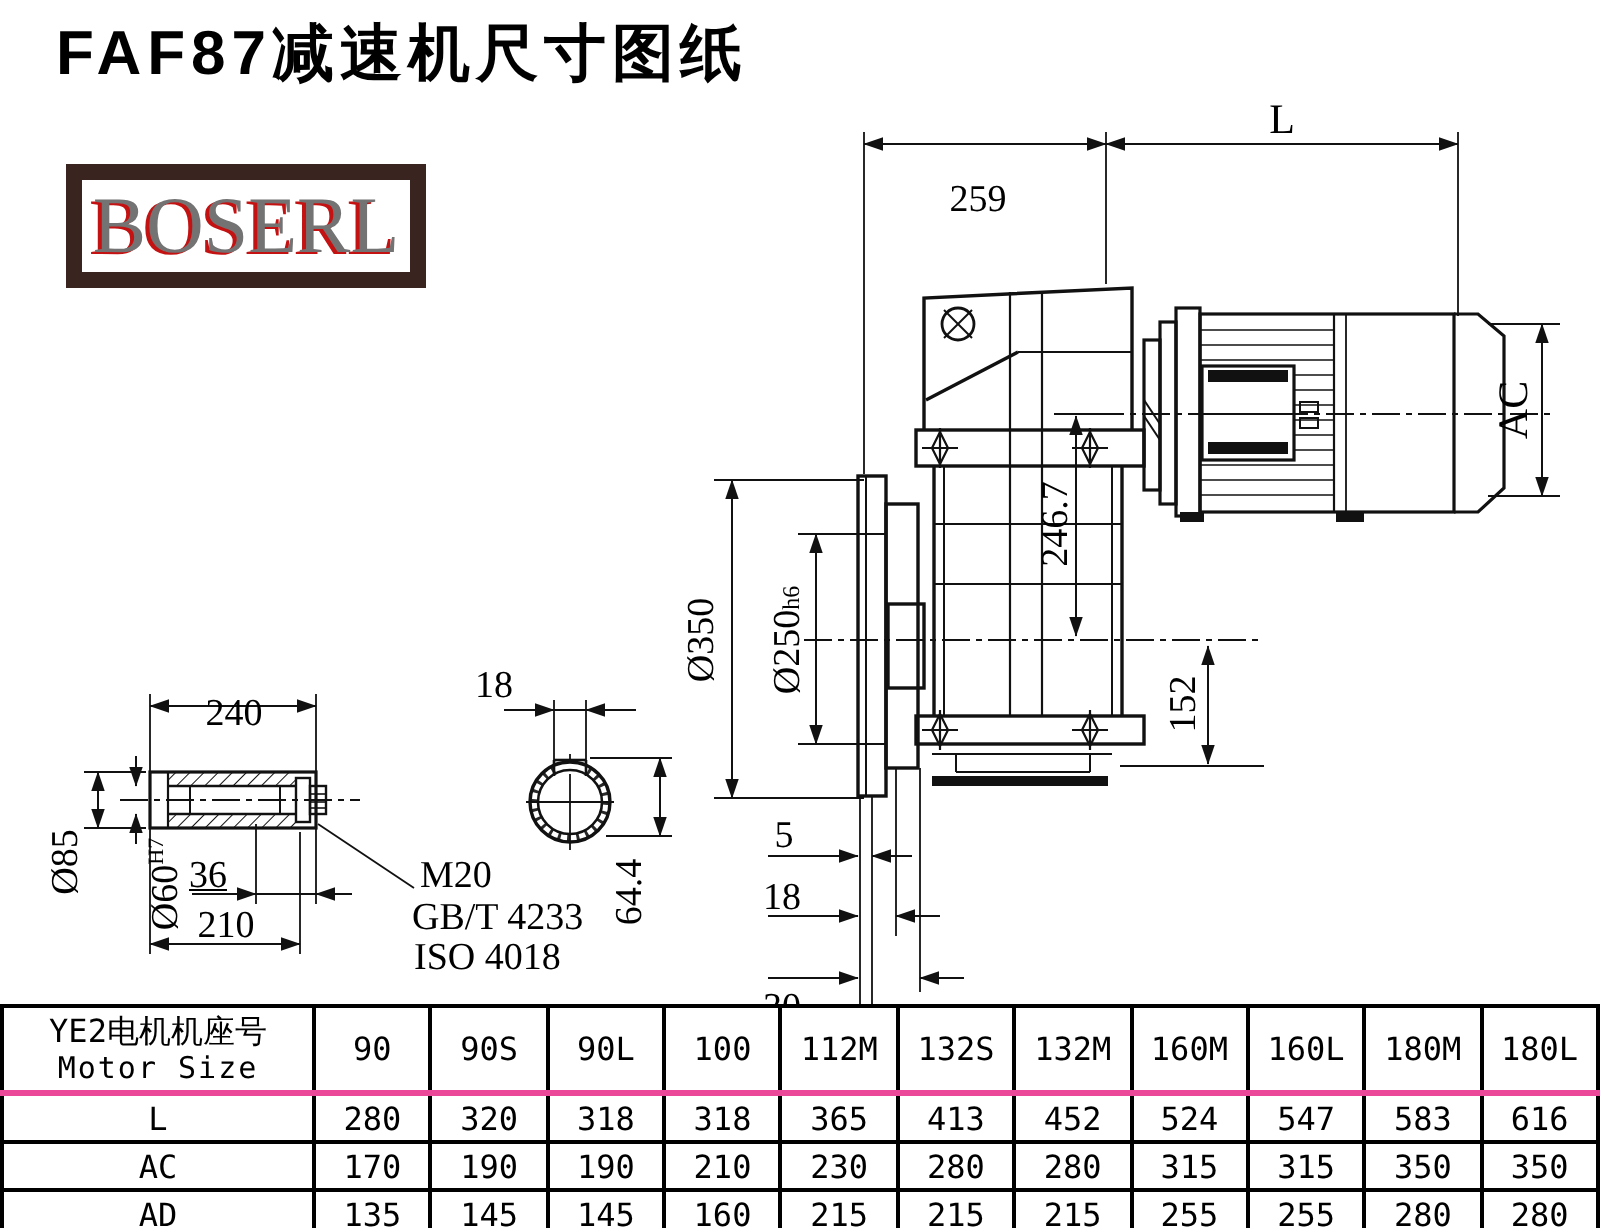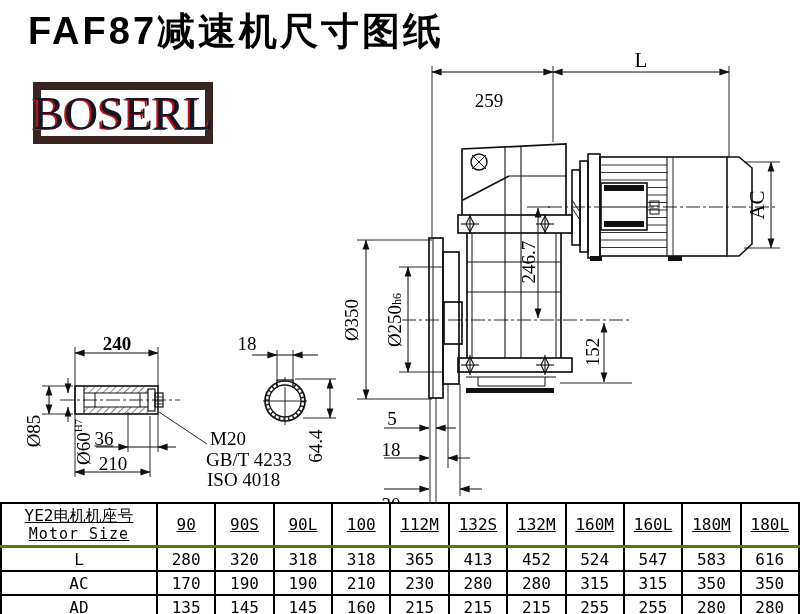--- a/index.html
+++ b/index.html
@@ -1,36 +1,36 @@
 <!DOCTYPE html>
 <html><head>
 <meta charset="utf-8">
 <style>
   html,body{margin:0;padding:0;background:#fff;}
   .page{position:relative;width:800px;height:614px;background:#fff;overflow:hidden;
         font-family:"Liberation Sans",sans-serif;color:#000;}
-  .title{position:absolute;left:28px;top:6px;font-size:38px;font-weight:bold;
+  .title{position:absolute;left:28px;top:6px;font-size:31px;font-weight:bold;
          letter-spacing:3px;color:#000;white-space:nowrap;}
   .logo-box{position:absolute;left:33px;top:82px;width:164px;height:46px;
             border:8px solid #3a2420;background:#fff;display:flex;align-items:center;justify-content:center;}
-  .logo-text{font-family:"Liberation Serif","DejaVu Serif",serif;font-size:47px;line-height:1;
-             color:#0f172a;text-shadow:-2px 1px 0 #c41212;letter-spacing:0px;}
+  .logo-text{font-family:"Liberation Serif","DejaVu Serif",serif;font-size:40px;line-height:1;
+             color:#737373;text-shadow:-2px 1px 0 #c41212;letter-spacing:0px;}
   svg.drawing{position:absolute;left:0;top:0;}
   .dim{position:absolute;font-family:"Liberation Serif","DejaVu Serif",serif;font-size:19px;
        color:#000;white-space:nowrap;transform:translate(-50%,-50%);line-height:1;}
   .dim.rot{transform:translate(-50%,-50%) rotate(-90deg);}
   .dim.la{transform:translate(0,-50%);}
   .dim .tol{font-size:12px;}
   .dim .sup{font-size:11px;vertical-align:super;}
   table.spec{position:absolute;left:0;top:502px;width:800px;border-collapse:collapse;
              table-layout:fixed;background:#fff;}
   table.spec th,table.spec td{border:2px solid #000;text-align:center;vertical-align:middle;
              font-family:"DejaVu Sans Mono","Liberation Mono",monospace;font-size:16px;
              font-weight:normal;padding:0;color:#000;}
-  table.spec thead th{height:41px;border-bottom:3px solid #4d7c0f;text-decoration:underline;}
+  table.spec thead th{height:41px;border-bottom:3px solid #ec4899;}
   table.spec tbody th,table.spec tbody td{height:22px;}
   th.hd0{width:154px;}
   .hd-cn{display:block;font-size:16px;line-height:1.2;}
   .hd-en{display:block;font-size:15px;letter-spacing:1px;line-height:1.2;}
 </style>
 </head>
 <body>
 
 <div class="page">
 
@@ -240,21 +240,21 @@
   <span class="dim" style="left:489px;top:60px;margin-top:40px;">259</span>
   <span class="dim" style="left:641px;top:60px;font-size:21px;">L</span>
   <span class="dim rot" style="left:757px;top:205px;font-size:21px;">AC</span>
   <span class="dim rot" style="left:351px;top:320px;">Ø350</span>
   <span class="dim rot" style="left:394px;top:320px;"><span>Ø250</span><span class="tol">h6</span></span>
   <span class="dim rot" style="left:528px;top:262px;">246.7</span>
   <span class="dim rot" style="left:592px;top:352px;">152</span>
   <span class="dim" style="left:392px;top:418px;">5</span>
   <span class="dim" style="left:391px;top:449px;">18</span>
   <span class="dim" style="left:391px;top:504px;">30</span>
-  <span class="dim" style="left:117px;top:343px;font-weight:bold;">240</span>
+  <span class="dim" style="left:117px;top:357px;">240</span>
   <span class="dim rot" style="left:33px;top:431px;">Ø85</span>
   <span class="dim rot" style="left:83px;top:442px;"><span>Ø60</span><span class="sup">H7</span></span>
   <span class="dim" style="left:104px;top:438px;text-decoration:underline;">36</span>
   <span class="dim" style="left:113px;top:463px;">210</span>
   <span class="dim" style="left:247px;top:343px;">18</span>
   <span class="dim rot" style="left:315px;top:446px;">64.4</span>
   <span class="dim la" style="left:210px;top:438px;">M20</span>
   <span class="dim la" style="left:206px;top:459px;">GB/T 4233</span>
   <span class="dim la" style="left:207px;top:479px;">ISO 4018</span>
 

